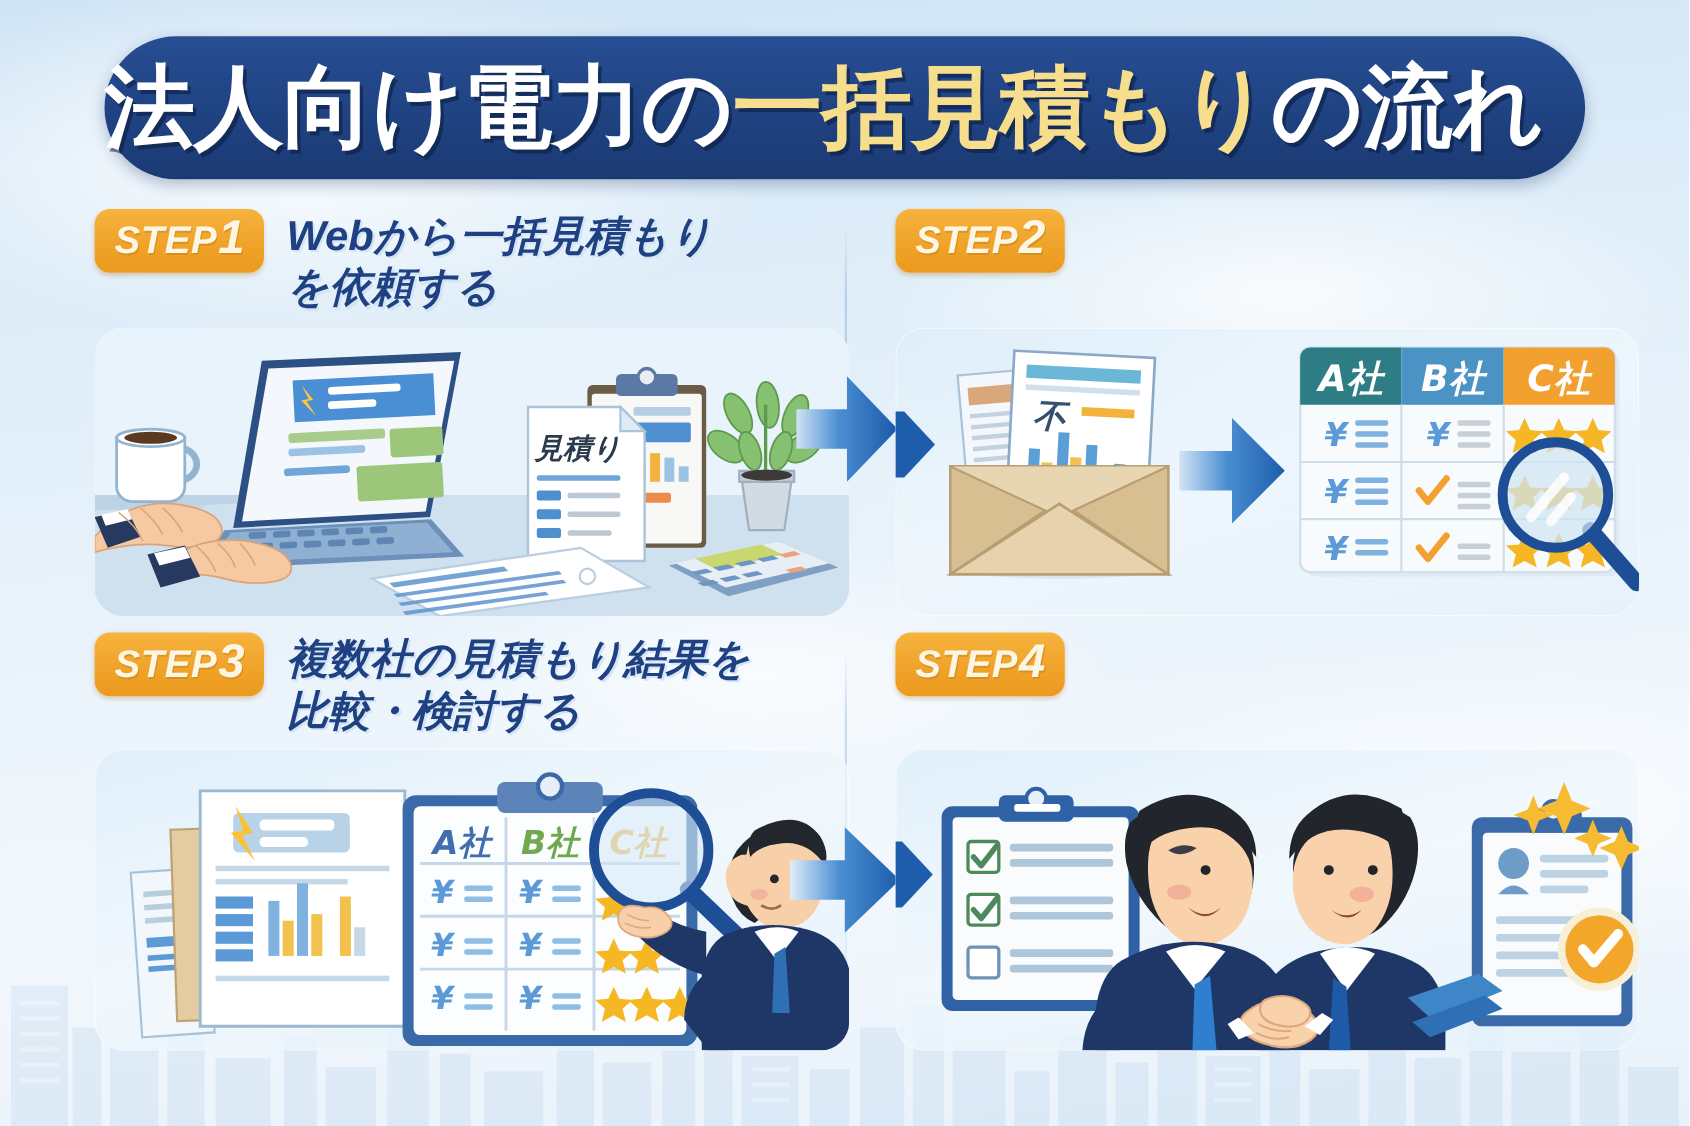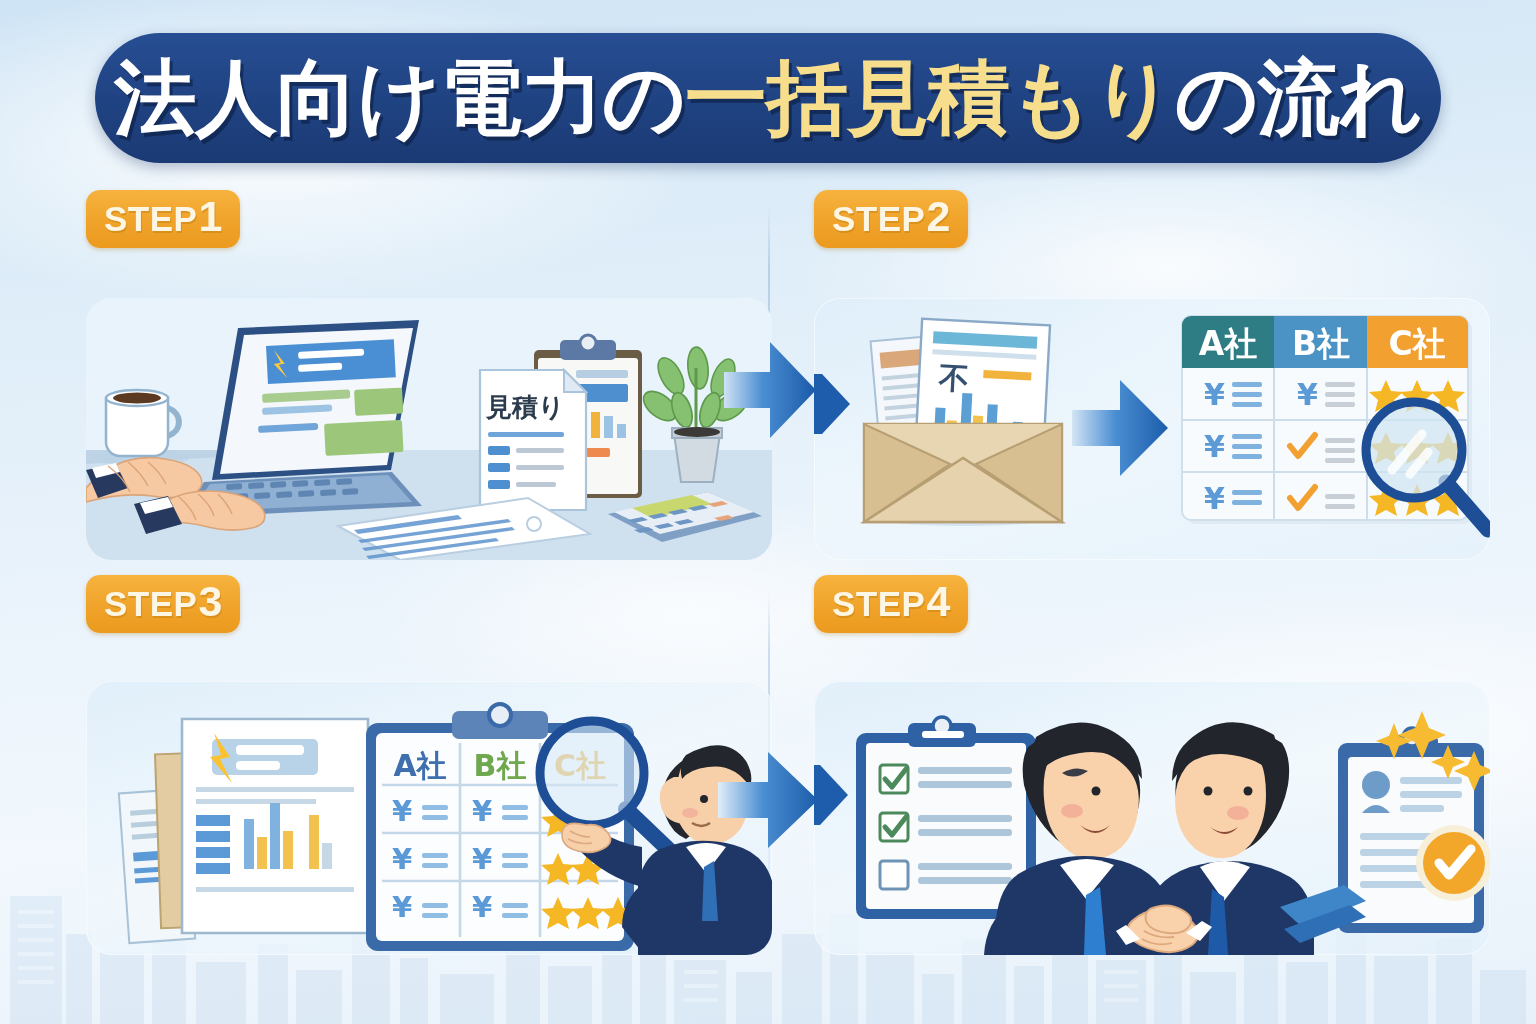--- a/index.html
+++ b/index.html
@@ -26,32 +26,32 @@
   .skyline { position: absolute; left: 0; bottom: 0; width: 1536px; height: 150px;
              opacity: .40; pointer-events: none; }
 
   
   .title-banner {
     position: absolute; left: 95px; top: 33px;
     width: 1346px; height: 130px;
     background: linear-gradient(180deg, #274e93 0%, #1f4281 55%, #1b3a74 100%);
     border-radius: 66px;
     box-shadow: 0 5px 14px rgba(20,45,95,.30);
-    display: flex; align-items: center; justify-content: center;
+    display: flex; align-items: center; justify-content: flex-start;
   }
   .title-text {
     font-size: 82px; font-weight: 900; letter-spacing: -1px;
     white-space: nowrap; line-height: 1;
     text-shadow: 3px 4px 0 rgba(10,26,58,.55);
   }
   .title-text .w { color: #ffffff; }
   .title-text .y { color: #f7de8c; }
 
   
-  .cell { position: absolute; }
+  .cell { position: absolute; font-style: italic; }
   .cell-1 { left: 72px;  top: 190px; width: 700px; height: 370px; }
   .cell-2 { left: 800px; top: 190px; width: 690px; height: 370px; }
   .cell-3 { left: 72px;  top: 575px; width: 700px; height: 380px; }
   .cell-4 { left: 800px; top: 575px; width: 690px; height: 380px; }
 
   .divider-v { position: absolute; left: 768px; top: 205px; width: 2px; height: 350px;
                background: linear-gradient(180deg, rgba(150,185,220,0), rgba(150,185,220,.55) 18%,
                            rgba(150,185,220,.55) 82%, rgba(150,185,220,0)); }
   .divider-v2 { position: absolute; left: 768px; top: 590px; width: 2px; height: 350px;
                background: linear-gradient(180deg, rgba(150,185,220,0), rgba(150,185,220,.45) 18%,
@@ -157,20 +157,22 @@
 
   <div class="divider-v"></div>
   <div class="divider-v2"></div>
 
   <div class="cell cell-1">
     <div class="step-head">
       <div class="badge">
         <span class="bt">STEP</span>
         <span class="bn">1</span>
       </div>
+      <div class="step-title">Webから一括見積もり
+を依頼する</div>
     </div>
 
     <div class="panel">
       <svg class="scene" viewBox="0 0 686 262" preserveAspectRatio="xMidYMid slice">
 
         <path d="M0 150 L686 118 L686 262 L0 262 Z" fill="#cfe0ee"></path>
         <path d="M0 150 L686 118 L686 132 L0 166 Z" fill="#bed4e6"></path>
         <rect x="0" y="0" width="686" height="152" fill="#e9f3fb"></rect>
 
         <g>
@@ -476,20 +478,22 @@
       </svg>
     </div>
   </div>
 
   <div class="cell cell-3">
     <div class="step-head">
       <div class="badge">
         <span class="bt">STEP</span>
         <span class="bn">3</span>
       </div>
+      <div class="step-title">複数社の見積もり結果を
+比較・検討する</div>
     </div>
 
     <div class="panel">
       <svg class="scene" viewBox="0 0 686 274" preserveAspectRatio="xMidYMid slice">
 
         <g>
           <path d="M38 110 h66 v150 h-66 z" fill="#f2f7fb" stroke="#a8c2d8" stroke-width="2" transform="rotate(-4 71 185)"></path>
           <g transform="rotate(-4 71 185)" fill="#b9ceddff">
             <rect x="48" y="128" width="46" height="5"></rect>
               <rect x="48" y="140" width="46" height="5"></rect>

